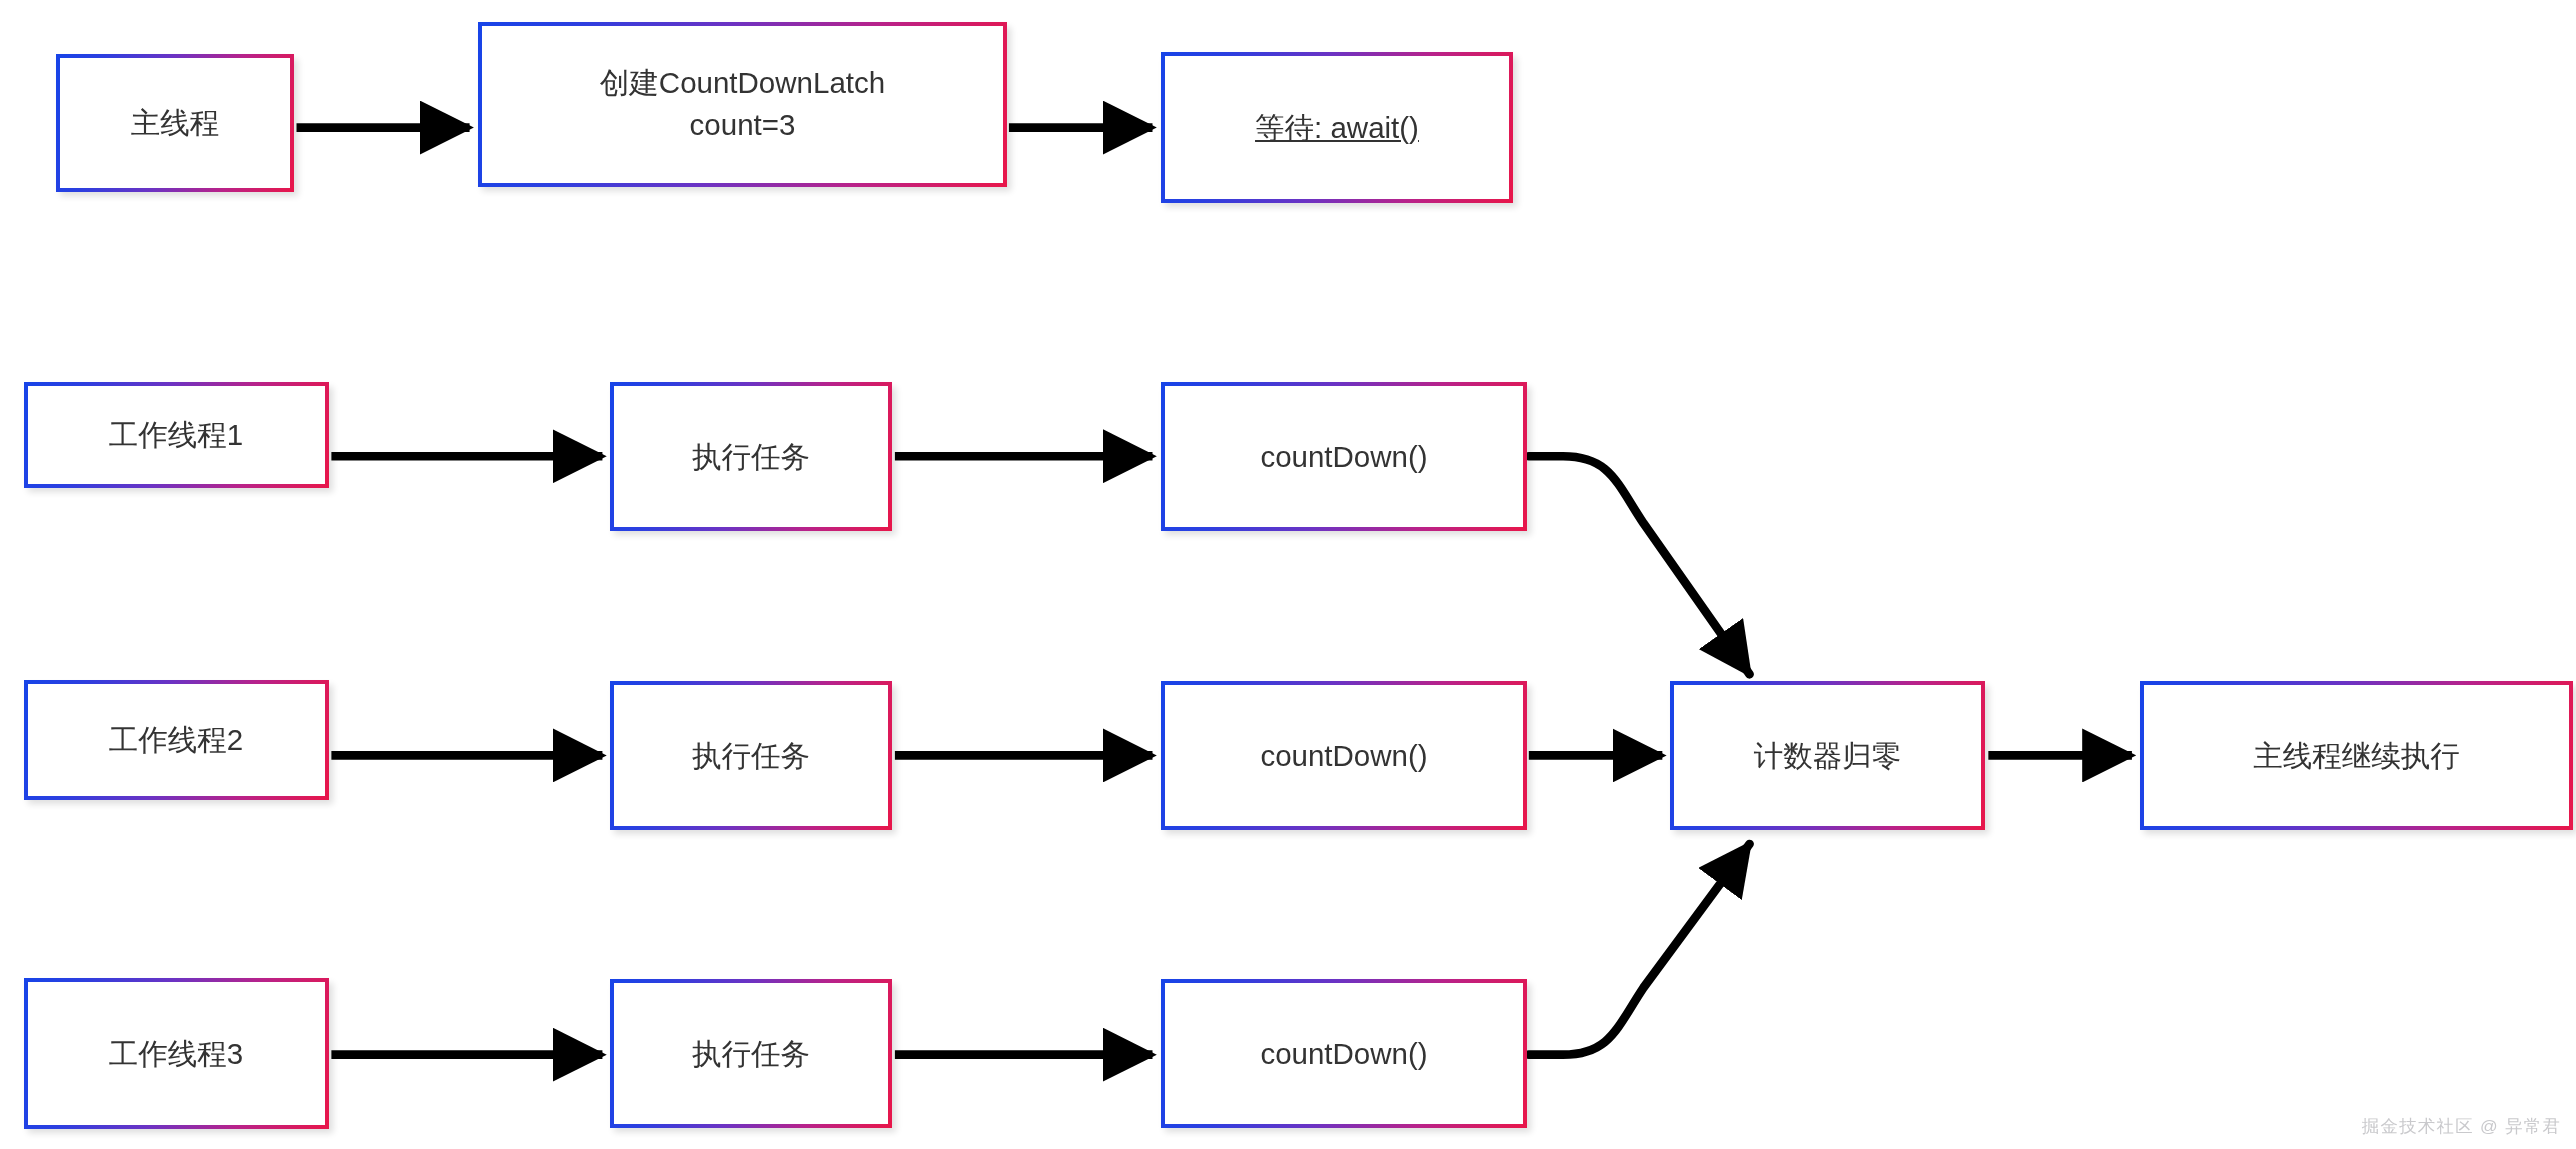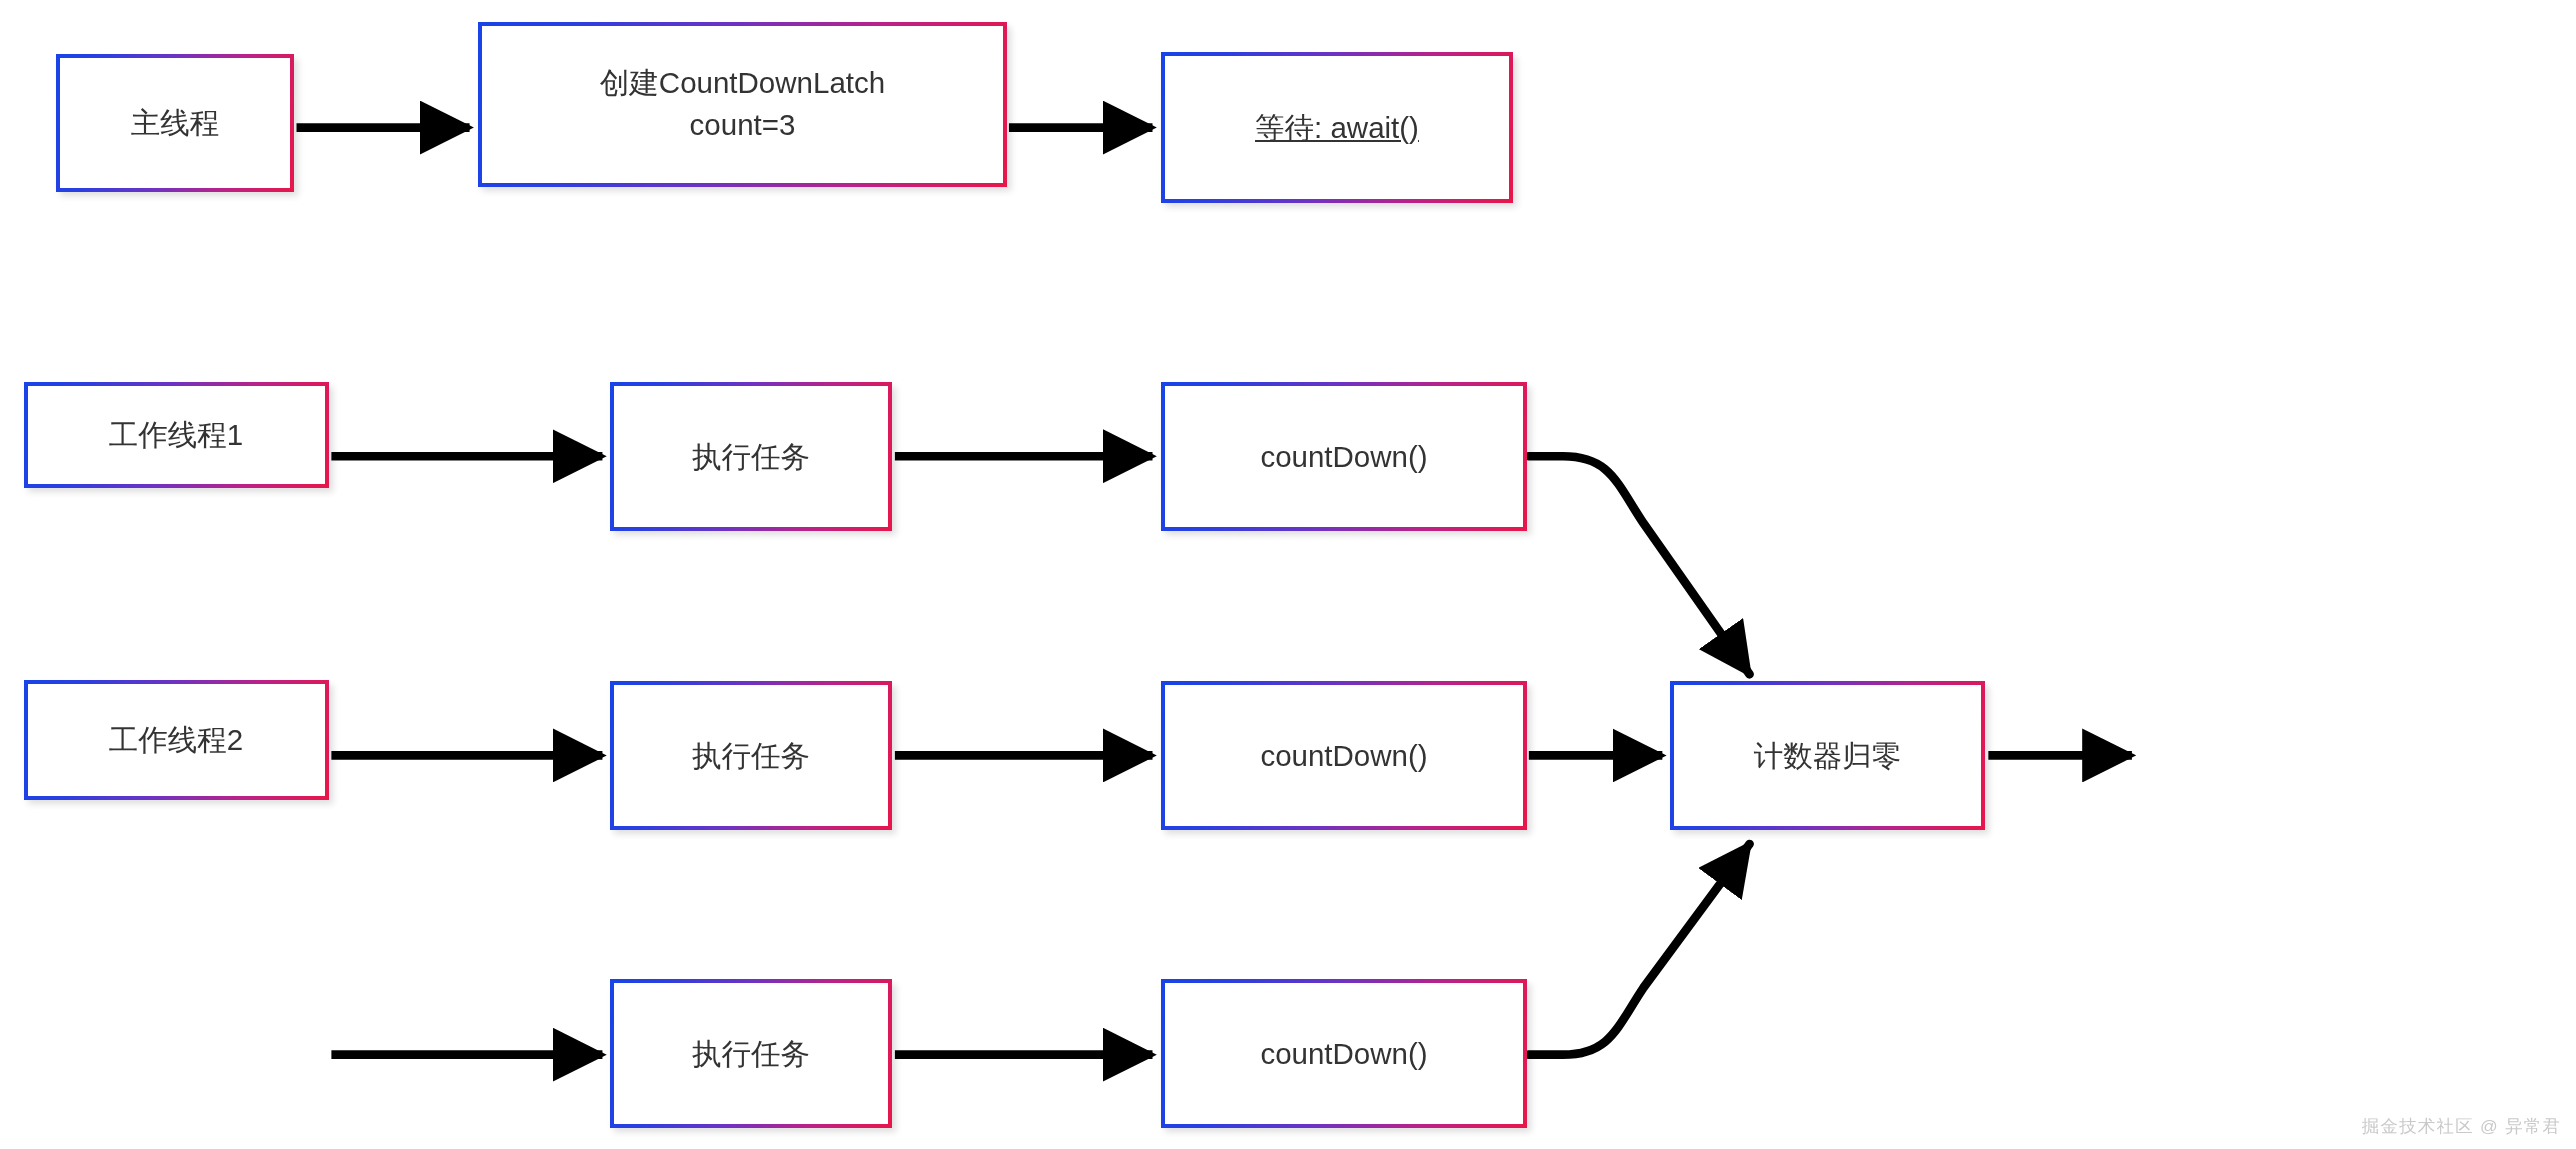--- a/index.html
+++ b/index.html
@@ -114,28 +114,34 @@
   <div class="node" style="left:23.5px; top:680px; width:305px; height:120px;">
     <span>工作线程2</span>
   </div>
   <div class="node" style="left:610px; top:681px; width:282px; height:149px;">
     <span>执行任务</span>
   </div>
   <div class="node" style="left:1161px; top:681px; width:366px; height:149px;">
     <span>countDown()</span>
   </div>
 
+  <div class="node" style="left:23.5px; top:978px; width:305px; height:151px;">
+    <span>工作线程3</span>
+  </div>
   <div class="node" style="left:610px; top:979px; width:282px; height:149px;">
     <span>执行任务</span>
   </div>
   <div class="node" style="left:1161px; top:979px; width:366px; height:149px;">
     <span>countDown()</span>
   </div>
 
   <div class="node" style="left:1670px; top:681px; width:315px; height:149px;text-align:right;">
     <span>计数器归零</span>
   </div>
 
+  <div class="node" style="left:2140px; top:681px; width:433px; height:149px;">
+    <span>主线程继续执行</span>
+  </div>
 
   <div class="watermark">掘金技术社区 @ 异常君</div>
 
 </div>
 
 
 </body></html>

